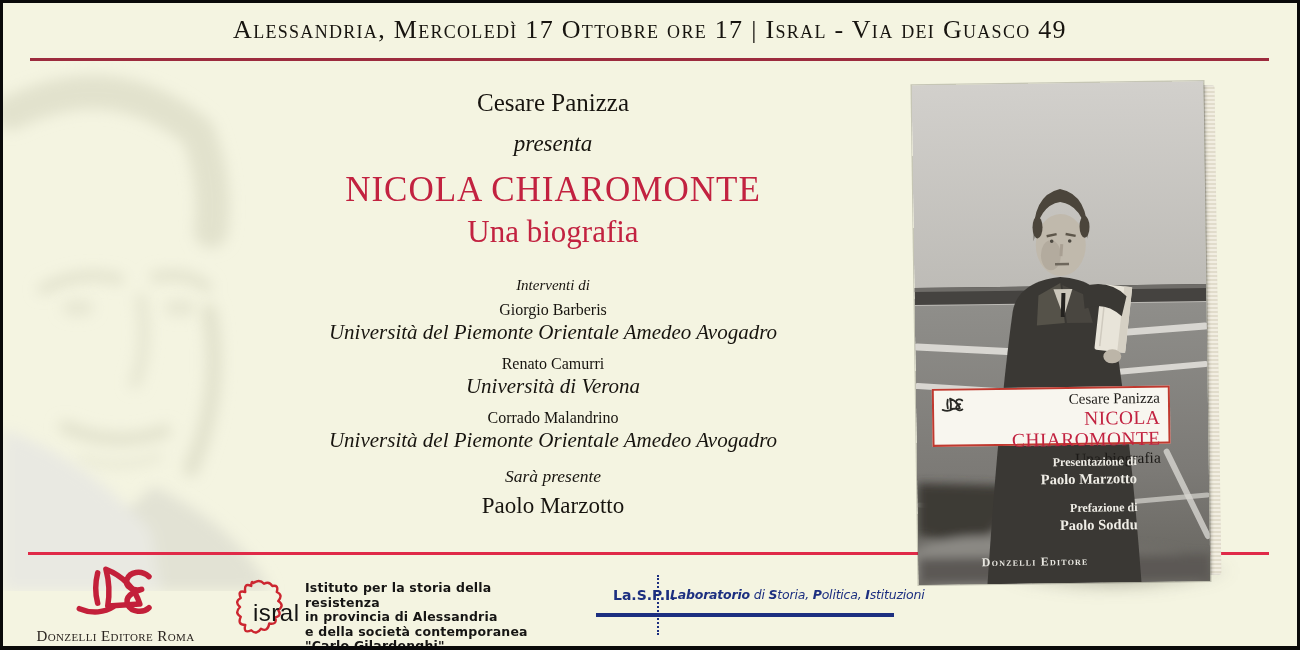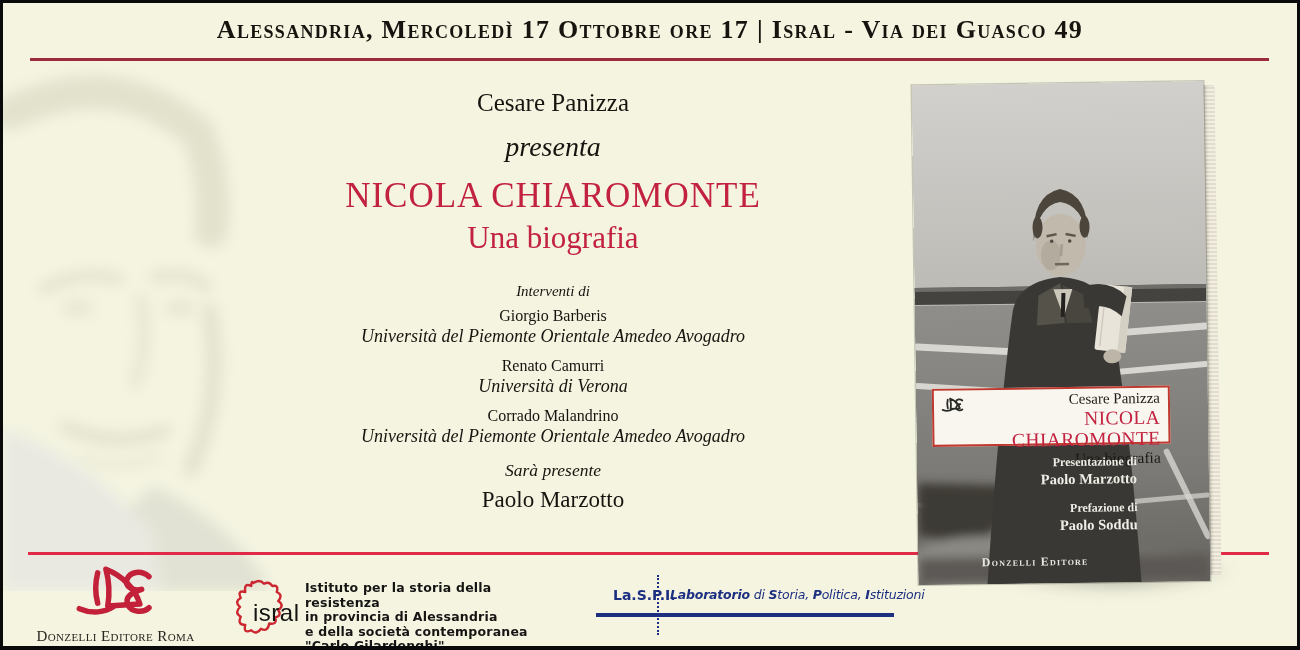--- a/index.html
+++ b/index.html
@@ -13,36 +13,36 @@
     background:var(--background);
     border:3px solid #0a0a0a; border-bottom-width:4px;
     font-family:"Liberation Serif","DejaVu Serif",serif; color:#17140f;
     overflow:hidden;
   }
   
   .watermark{position:absolute; left:0; top:58px; z-index:0; pointer-events:none;}
   
   .header-bar{position:absolute; top:12px; left:0; right:0; text-align:center; z-index:2;}
   .header-text{
-    font-variant:small-caps; font-size:26px; letter-spacing:1.3px; color:#17140f;font-weight:bold;
+    font-variant:small-caps; font-size:26px; letter-spacing:1.3px; color:#17140f;
   }
   .rule{position:absolute; z-index:1;}
   .rule-top{top:55px; left:27px; right:28px; height:3px; background:var(--header-rule);}
   .rule-bottom{top:549px; left:25px; right:28px; height:2.5px; background:var(--bottom-rule);}
   
   .main-col{position:absolute; left:130px; top:78px; width:840px; text-align:center; z-index:2;}
   .m-presenter{font-size:25px; margin-top:8px;}
-  .m-presenta{font-size:28px; font-style:italic; margin-top:14px;}
+  .m-presenta{font-size:23px; font-style:italic; margin-top:14px;}
   .m-title{font-size:35px; letter-spacing:1px; color:var(--title-red); margin-top:13px;}
   .m-subtitle{font-size:31px; color:var(--title-red); margin-top:4px;}
   .m-label{font-size:15px; font-style:italic; margin-top:27px;}
   .m-label2{font-size:17.5px; font-style:italic; margin-top:13px;}
   .speaker-name{font-size:16px; margin-top:7px;}
   .speaker-name.sp2{margin-top:10px;}
-  .speaker-affil{font-size:18px; font-style:italic; margin-top:1px;}
+  .speaker-affil{font-size:21px; font-style:italic; margin-top:1px;}
   .guest-name{font-size:23px; margin-top:6px;}
   .guest-role{font-size:17px; font-style:italic; margin-top:3px;}
   
   .book{position:absolute; left:912px; top:78px; width:303px; height:505px; z-index:3;
         transform:rotate(-0.8deg); transform-origin:50% 50%;}
   .book-shadow{position:absolute; left:34px; bottom:-16px; width:330px; height:58px;
     background:radial-gradient(ellipse 50% 50% at 50% 50%, rgba(75,75,62,0.48), rgba(75,75,62,0) 72%);
     filter:blur(7px);}
   .book-pages{position:absolute; right:0; top:6px; bottom:9px; width:11px;
     background:repeating-linear-gradient(to bottom,#f2eee2 0 2px,#e1dccb 2px 4px);

